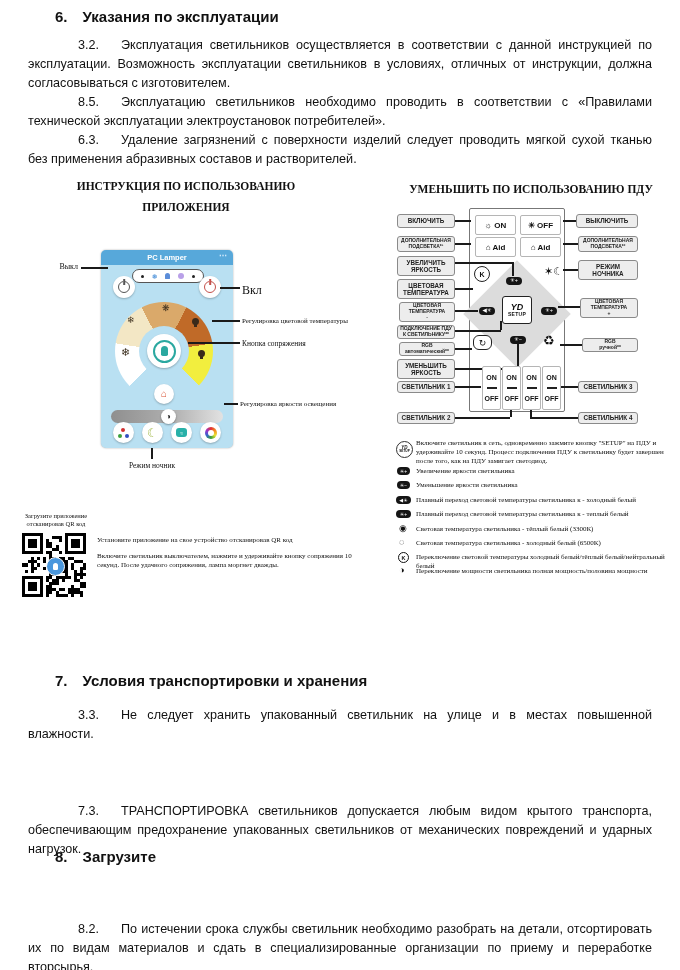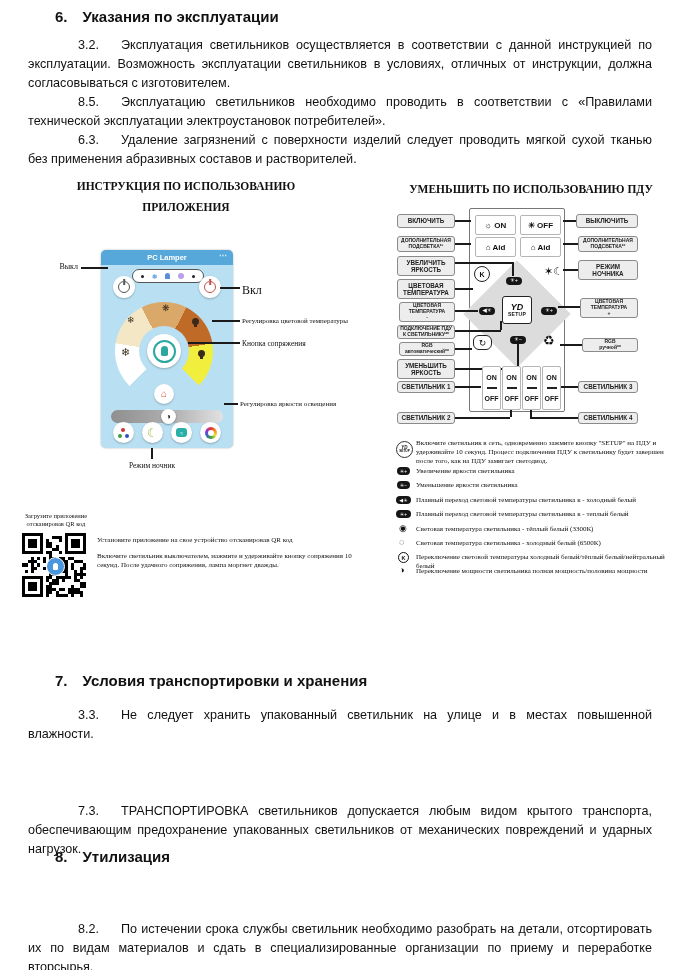--- a/index.html
+++ b/index.html
@@ -488,17 +488,17 @@
   <div class="leg-glyph" style="left:399px;top:566px;">◑</div>
   <div class="leg-txt" style="left:416px;top:567px;width:260px;">Переключение мощности светильника полная мощность/половина мощности</div>
 
   <div class="abs sec-head" style="left:28px;top:672px;width:624px;">
     <span class="hnum">7.</span><span>Условия транспортировки и хранения</span>
   </div>
   <p class="abs para" style="left:28px;top:706px;"><span class="pnum">3.3.</span><span>Не следует хранить упакованный светильник на улице и в местах повышенной влажности.</span></p>
   <p class="abs para" style="left:28px;top:802px;"><span class="pnum">7.3.</span><span>ТРАНСПОРТИРОВКА светильников допускается любым видом крытого транспорта, обеспечивающим предохранение упакованных светильников от механических повреждений и ударных нагрузок.</span></p>
 
   <div class="abs sec-head" style="left:28px;top:848px;width:624px;">
-    <span class="hnum">8.</span><span>Утилизация</span>
+    <span class="hnum">8.</span><span>Загрузите</span>
   </div>
   <p class="abs para" style="left:28px;top:920px;"><span class="pnum">8.2.</span><span>По истечении срока службы светильник необходимо разобрать на детали, отсортировать их по видам материалов и сдать в специализированные организации по приему и переработке вторсырья.</span></p>
 
 </div>
 
 </body></html>

